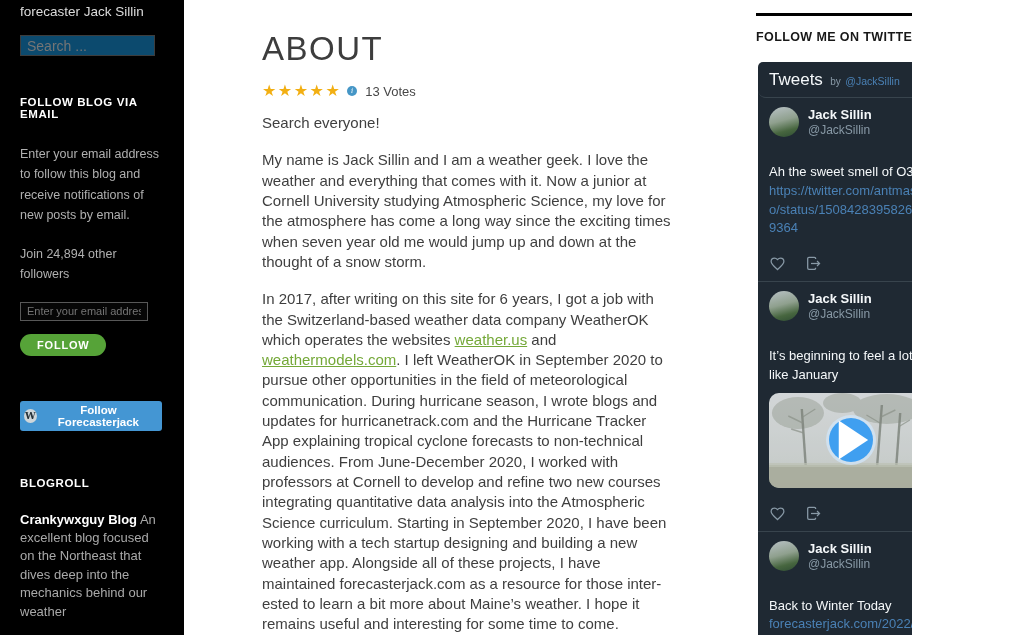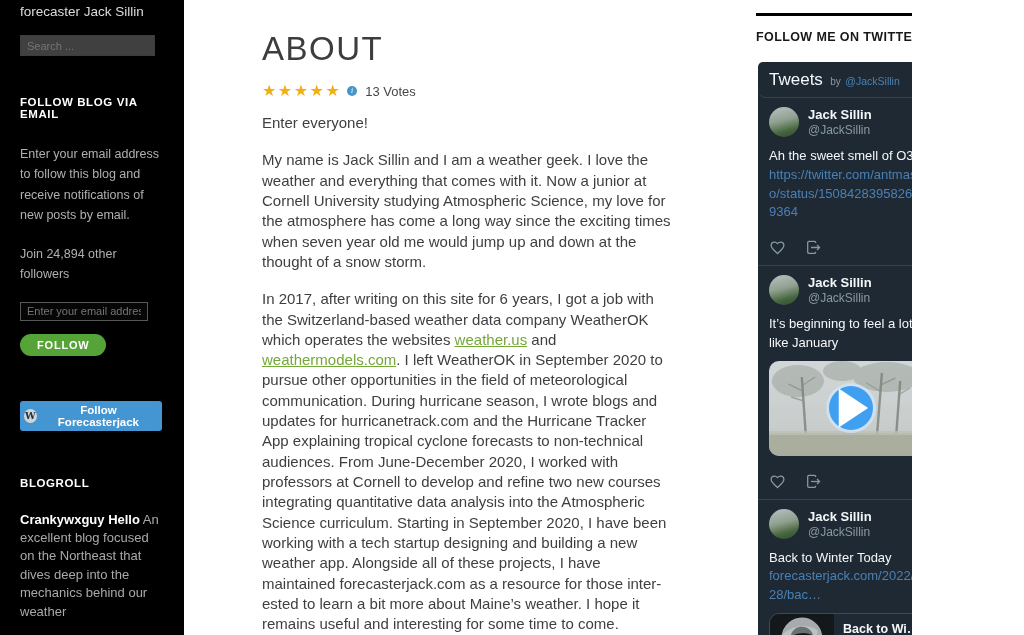--- a/index.html
+++ b/index.html
@@ -3,22 +3,22 @@
 <meta charset="utf-8">
 <style>
   html,body{margin:0;padding:0;background:#fff;}
   #viewport{position:relative;width:912px;height:635px;overflow:hidden;background:#fff;
             font-family:"Liberation Sans",sans-serif;}
 
   
   .sidebar-left{position:absolute;left:0;top:0;width:184px;height:635px;background:#000;
                 box-sizing:border-box;padding:4px 22px 0 20px;color:#b0b0b0;}
   .site-title{color:#dcdcdc;font-size:13.5px;margin:0 0 16px 0;font-weight:normal;}
-  .search-input{width:135px;height:21px;background:#404040;border:1px solid #3d3d3d;
-                color:#9a9a9a;font-size:11px;padding:1px 6px;box-sizing:border-box;
+  .search-input{width:135px;height:21px;background:#0c4a6e;border:1px solid #3d3d3d;
+                color:#9a9a9a;font-size:14px;padding:1px 6px;box-sizing:border-box;
                 font-family:"Liberation Sans",sans-serif;}
   .sb-heading{color:#fff;font-weight:bold;font-size:11.5px;letter-spacing:.6px;margin:40px 0 0 0;}
   .sb-text{font-size:12.5px;line-height:1.62;color:#b0b0b0;margin:24px 0 0 0;width:140px;
            hyphens:auto;}
   .join-text{margin-top:19px;}
   .email-input{margin-top:17px;width:128px;height:19px;background:#060606;border:1px solid #585858;
                color:#cfcfcf;font-size:11px;padding:1px 6px;box-sizing:border-box;
                font-family:"Liberation Sans",sans-serif;}
   .follow-btn{display:inline-block;margin-top:13px;background:#56a338;color:#fff;border:none;
               font-weight:bold;font-size:11px;letter-spacing:.8px;padding:5px 17px;
@@ -65,21 +65,21 @@
 
   .tweet{padding:9px 11px 5px 11px;border-bottom:1px solid #38444d;position:relative;}
   .tweet-head{display:flex;align-items:flex-start;}
   .avatar{width:30px;height:30px;border-radius:50%;flex-shrink:0;
           background:linear-gradient(165deg,#b9c2c6 0%,#8fa08e 45%,#47663f 75%,#2e4c33 100%);
           cursor:pointer;}
   .names{margin-left:9px;}
   .t-name{font-size:13px;font-weight:bold;color:#f5f8fa;line-height:1.25;}
   .t-handle{font-size:12px;color:#8899a6;line-height:1.3;}
   .bird{position:absolute;right:11px;top:10px;width:16px;height:16px;cursor:pointer;}
-  .tweet-text{margin-top:8px;font-size:13px;line-height:1.45;color:#f5f8fa;}
+  .tweet-text{margin-top:24px;font-size:13px;line-height:1.45;color:#f5f8fa;}
   .tweet-url{color:#4a81b5;text-decoration:none;word-break:break-all;cursor:pointer;}
   .actions{display:flex;align-items:center;margin-top:17px;margin-bottom:4px;}
   .act-icon{width:17px;height:17px;cursor:pointer;}
   .act-icon + .act-icon{margin-left:19px;}
   .t-time{margin-left:auto;font-size:11.5px;color:#8899a6;}
 
   .video-thumb{position:relative;margin-top:8px;height:95px;border-radius:10px;overflow:hidden;
                cursor:pointer;}
   .video-thumb svg{display:block;width:100%;height:100%;}
   .play-btn{position:absolute;left:50%;top:50%;transform:translate(-50%,-50%);width:44px;height:44px;
@@ -117,39 +117,39 @@
     <br>
     <button class="follow-btn">FOLLOW</button>
     <br>
     <button class="wp-follow-btn">
       <span class="wp-logo">W</span>
       <span>Follow Forecasterjack</span>
     </button>
     <div class="blogroll">
       <div class="sb-heading" style="margin-top:0;">BLOGROLL</div>
       <p class="bl-item">
-        <a class="bl-link">Crankywxguy Hello</a>
+        <a class="bl-link">Crankywxguy Blog</a>
         <span class="bl-desc">An excel­lent blog focused on the Northeast that dives deep into the mechanics behind our weather</span>
       </p>
       <p class="bl-item">
         <a class="bl-link">Pine Tree Weather</a>
         
       </p>
 
     </div>
   </div>
 
   <div class="main-col">
     <h1 class="page-title">ABOUT</h1>
     <div class="rating-row">
       <span class="stars">★★★★★</span>
       <span class="rating-info">i</span>
       <span class="votes">13 Votes</span>
     </div>
-    <p class="intro">Enter everyone!</p>
+    <p class="intro">Search everyone!</p>
     <p>My name is Jack Sillin and I am a weather geek. I love the weather and everything that comes with it. Now a junior at Cornell University studying Atmospheric Science, my love for the at­mosphere has come a long way since the exciting times when seven year old me would jump up and down at the thought of a snow storm.</p>
     <p><span>In 2017, after writing on this site for 6 years, I got a job with the Switzerland-based weather data company WeatherOK which oper­ates the websites </span><a class="green-link">weather.us</a><span> and </span><a class="green-link">weathermodels.com</a><span>. I left WeatherOK in September 2020 to pursue other opportunities in the field of meteorological communication. During hurricane season, I wrote blogs and updates for hurricanetrack.com and the Hurricane Tracker App explaining tropical cyclone forecasts to non-technical audiences. From June-December 2020, I worked with professors at Cornell to develop and refine two new courses integrating quantita­tive data analysis into the Atmospheric Science curriculum. Starting in September 2020, I have been working with a tech startup design­ing and building a new weather app. Alongside all of these projects, I have maintained forecasterjack.com as a resource for those inter­ested to learn a bit more about Maine’s weather. I hope it remains useful and interesting for some time to come.</span></p>
 
   </div>
 
   <div class="sidebar-right">
     <div class="top-rule"></div>
     <div class="tw-heading">FOLLOW ME ON TWITTER</div>
 
     <div class="tw-widget">

